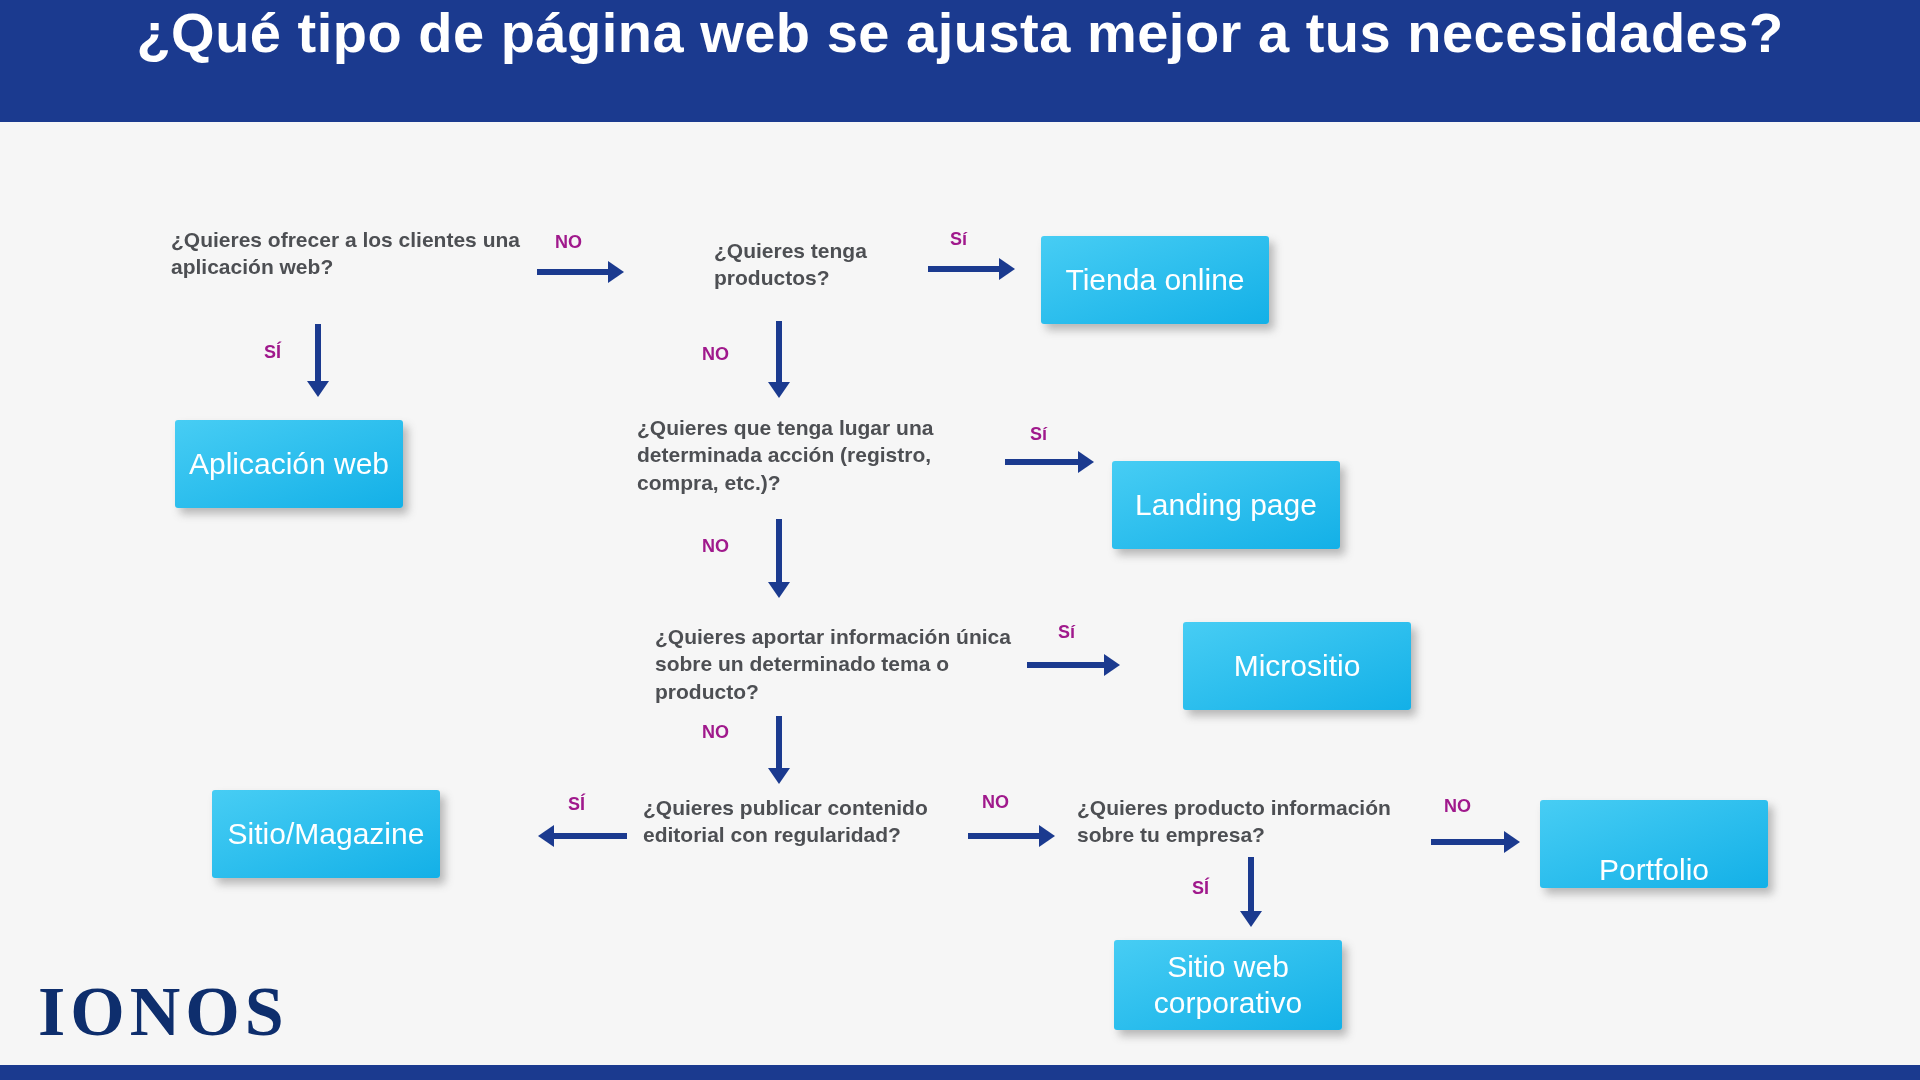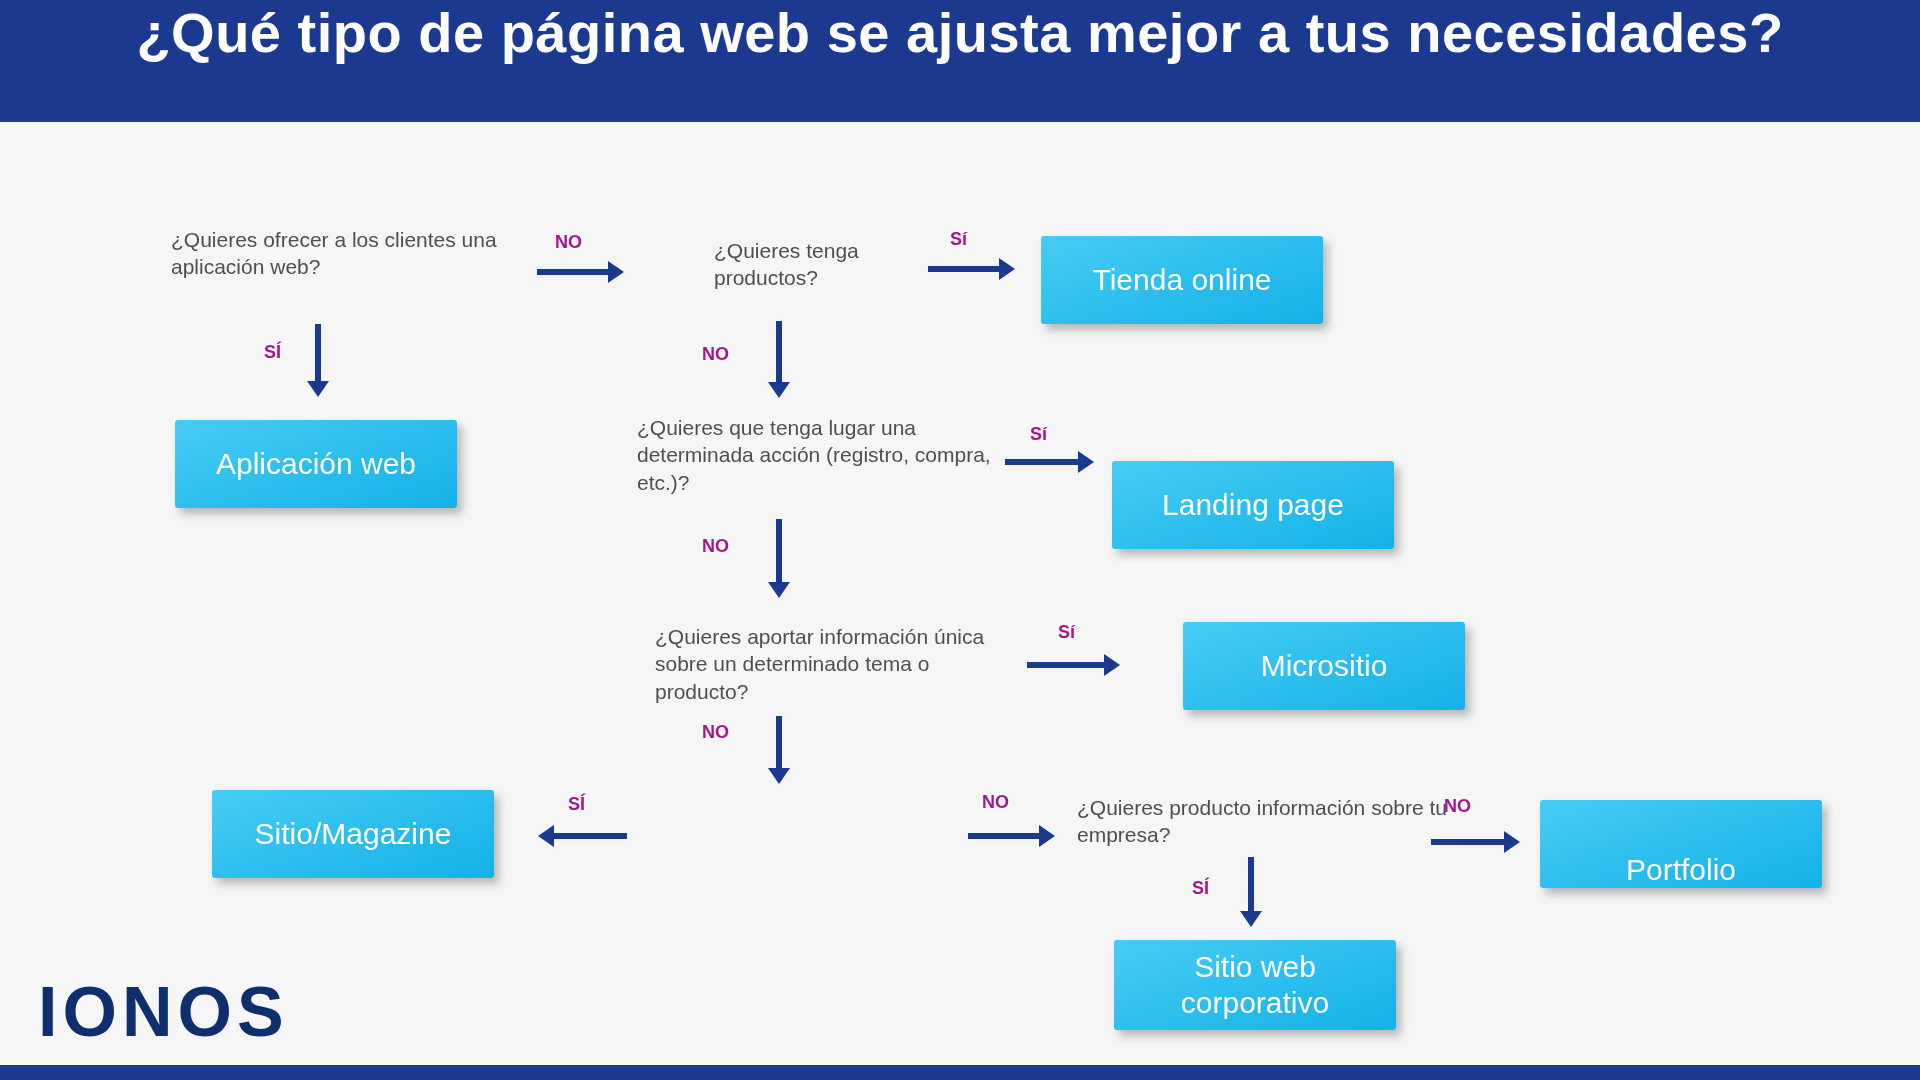--- a/index.html
+++ b/index.html
@@ -34,26 +34,26 @@
   
   .bottombar{
     position:absolute;left:0;bottom:0;width:1920px;height:15px;
     background:var(--navy);
   }
 
   
   .question{
     position:absolute;
     color:var(--question-text);
-    font-size:21px;font-weight:normal;line-height:1.3;
+    font-size:21px;font-weight:bold;line-height:1.3;
   }
 
   
   .resultbox{
-    position:absolute;width:282px;height:88px;
+    position:absolute;width:228px;height:88px;
     background:linear-gradient(160deg, var(--box-top), var(--box-bottom));
     border-radius:3px;
     box-shadow:5px 6px 8px rgba(70,70,70,0.35);
     display:flex;align-items:center;justify-content:center;
     text-align:center;
     color:var(--box-text);font-size:30px;line-height:1.2;
   }
 
   
   .arr{position:absolute;background:var(--navy);}
@@ -79,37 +79,38 @@
   .lbl{
     position:absolute;
     color:var(--magenta);
     font-size:18px;font-weight:bold;
   }
 
   
   .logo{
     position:absolute;left:38px;top:972px;
     color:var(--logo-navy);
-    font-family:Liberation Sans, sans-serif;
+    font-family:Liberation Serif, serif;
     font-size:70px;font-weight:bold;letter-spacing:5px;
   }
 </style>
 </head>
 <body>
 
 <div class="canvas">
 
   <header class="topbar">
     <h1>¿Qué tipo de página web se ajusta mejor a tus necesidades?</h1>
   </header>
 
   <div class="question" style="left:171px;top:226px;width:370px;">¿Quieres ofrecer a los clientes una aplicación web?</div>
   <div class="question" style="left:714px;top:237px;width:205px;">¿Quieres tenga productos?</div>
   <div class="question" style="left:637px;top:414px;width:365px;">¿Quieres que tenga lugar una determinada acción (registro, compra, etc.)?</div>
   <div class="question" style="left:655px;top:623px;width:370px;">¿Quieres aportar información única sobre un determinado tema o producto?</div>
+  <div class="question" style="left:643px;top:794px;width:290px;">¿Quieres publicar contenido editorial con regularidad?</div>
   <div class="question" style="left:1077px;top:794px;width:370px;">¿Quieres producto información sobre tu empresa?</div>
 
   <div class="resultbox" style="left:1041px;top:236px;">
     <span>Tienda online</span>
   </div>
   <div class="resultbox" style="left:175px;top:420px;">
     <span>Aplicación web</span>
   </div>
   <div class="resultbox" style="left:1112px;top:418px;margin-top:43px;">
     <span>Landing page</span>

